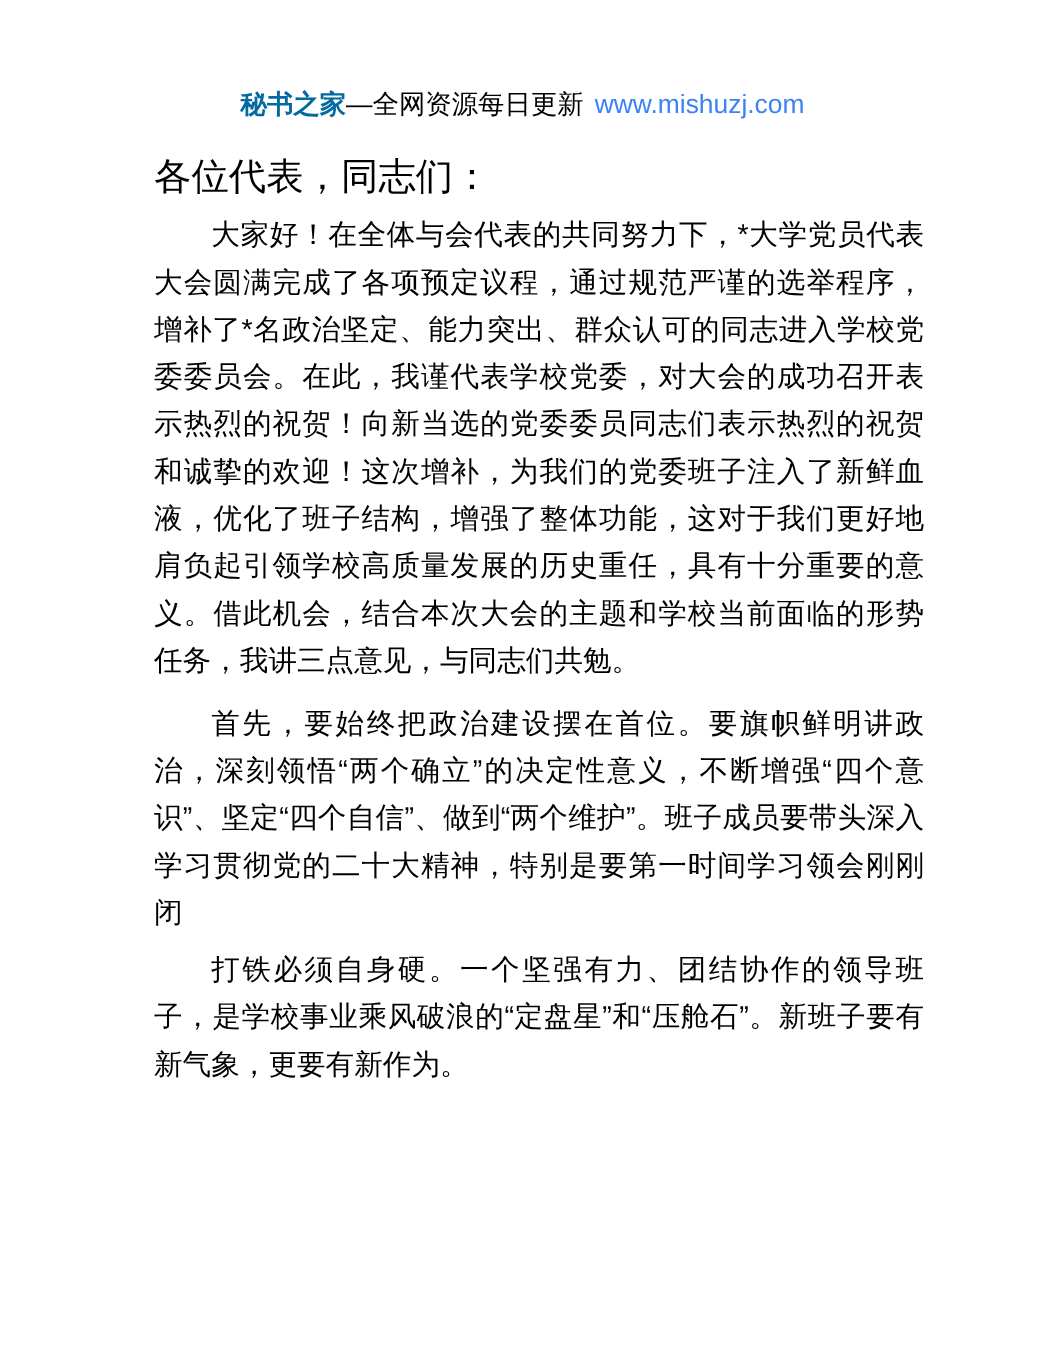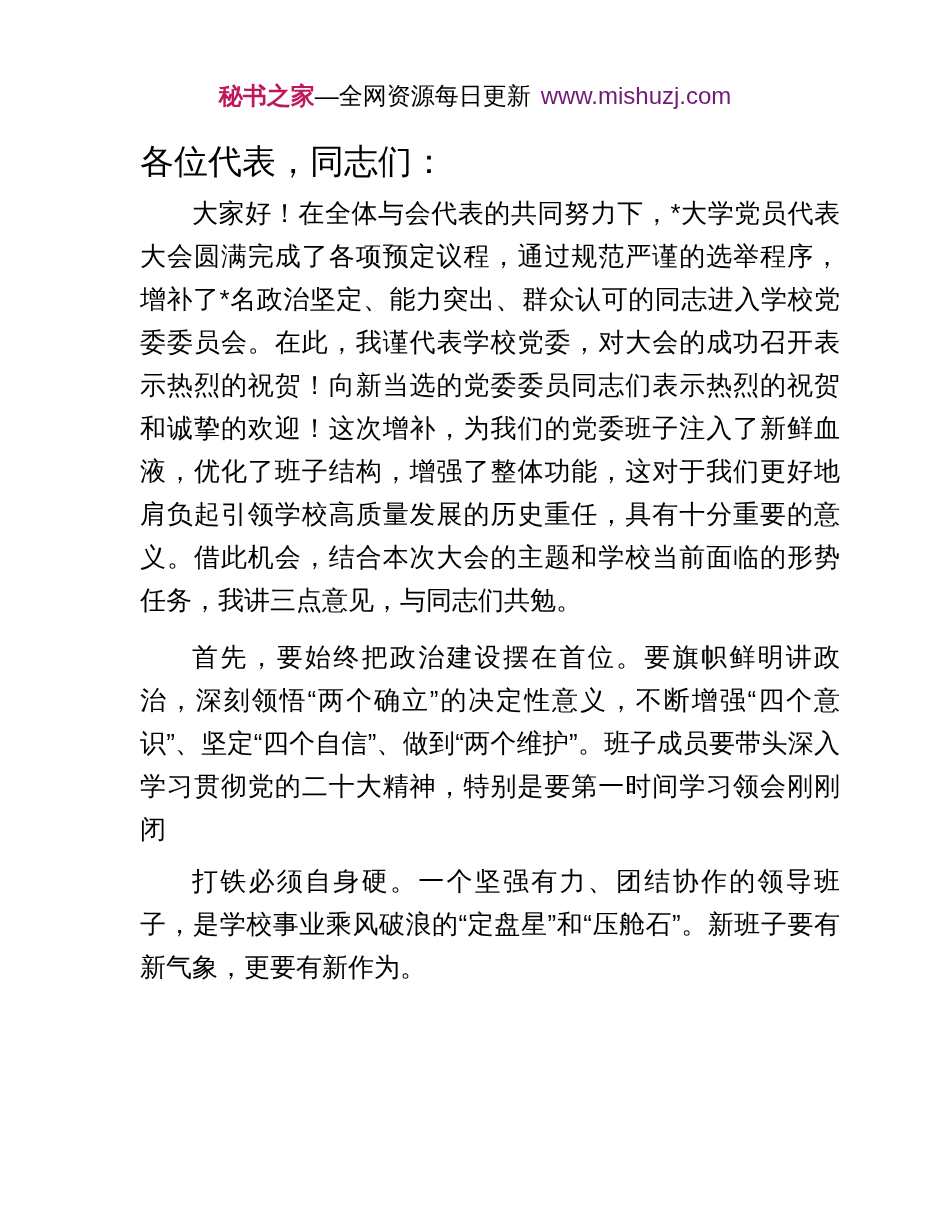--- a/index.html
+++ b/index.html
@@ -19,30 +19,30 @@
   }
   
   .site-header {
     padding-top: 84px;
     text-align: center;
     font-size: 24px;
     line-height: 1;
     white-space: nowrap;
   }
   .site-header .brand {
-    color: #be185d;
+    color: #0369a1;
     font-weight: bold;
   }
   .site-header .dash,
   .site-header .tagline {
     color: #000000;
     font-weight: normal;
   }
   .site-header .url {
-    color: #701a75;
+    color: #3b82f6;
     margin-left: 10px;
   }
   
   .content {
     padding: 0 110px 0 140px;
   }
   .doc-title {
     margin: 78px 0 0 0;
     text-align: center;
     font-size: 32px;

